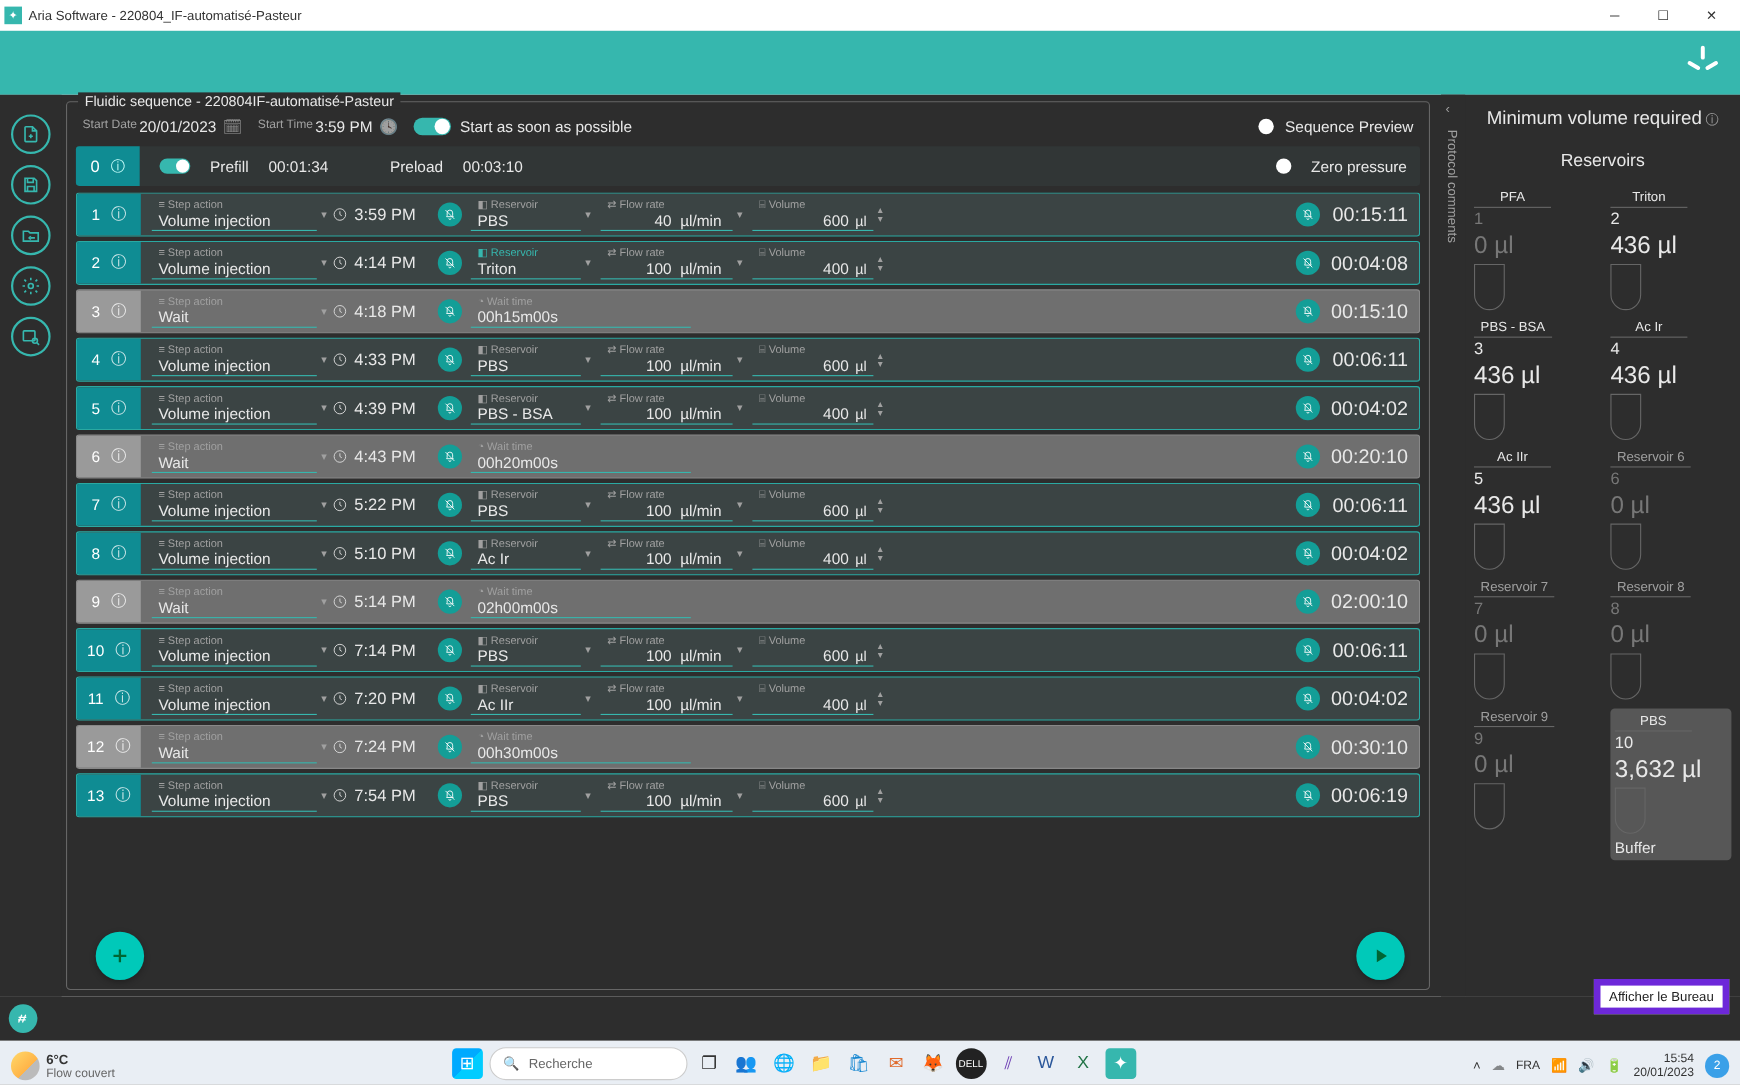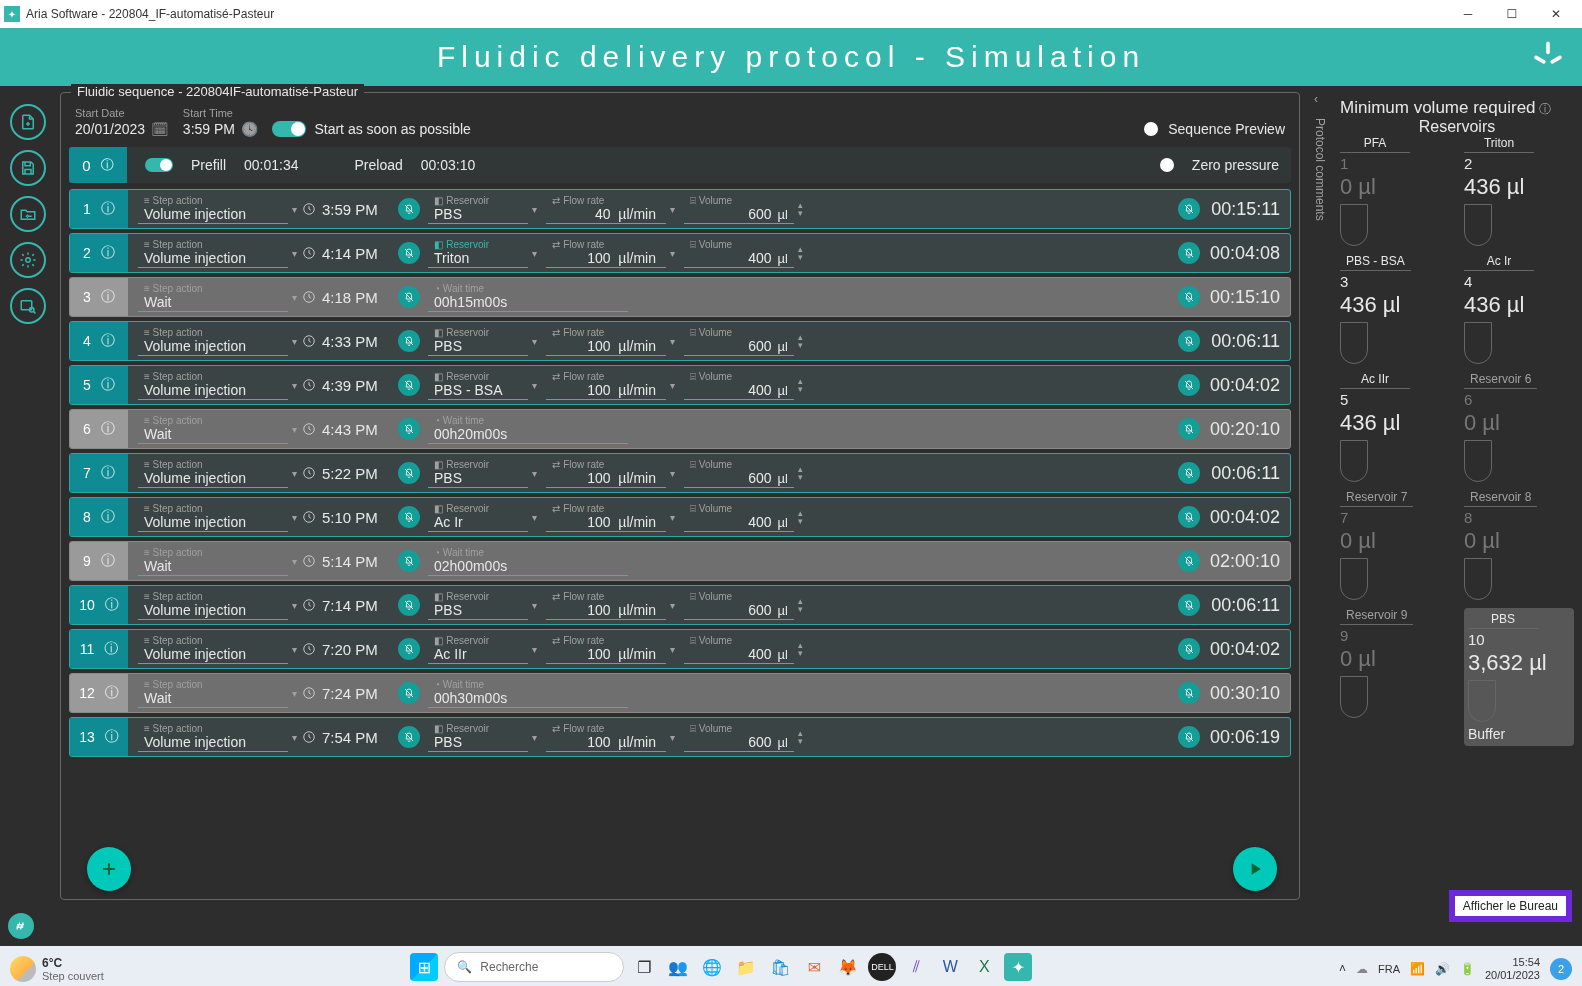--- a/index.html
+++ b/index.html
@@ -32,21 +32,21 @@
   .workspace{display:flex;height:calc(986px - 28px - 58px - 40px - 40px);background:var(--panel-dk);}
   
   .leftbar{width:56px;background:var(--panel-dk);display:flex;flex-direction:column;align-items:center;gap:10px;padding-top:18px;}
   .circlebtn{width:36px;height:36px;border-radius:50%;border:2px solid var(--teal);display:flex;align-items:center;justify-content:center;color:var(--teal);cursor:pointer;}
   .circlebtn svg{width:18px;height:18px}
   
   .center{flex:1;padding:6px 10px 6px 4px;position:relative;}
   .seqframe{border:1px solid #666;border-radius:4px;height:100%;position:relative;padding:10px 8px 8px;display:flex;flex-direction:column;}
   .seqframe .legend{position:absolute;top:-9px;left:10px;background:var(--panel-dk);padding:0 6px;color:var(--text);font-size:13px;}
   .topctl{display:flex;align-items:flex-end;gap:14px;padding:4px 6px 10px}
-  .fld{display:flex;flex-direction:column;color:var(--text-dim);font-size:11px;gap:2px}
+  .fld{display:flex;color:var(--text-dim);font-size:11px;gap:2px}
   .fld .v{color:var(--text);font-size:14px;display:flex;align-items:center;gap:6px}
   .toggle{width:34px;height:16px;background:var(--teal);border-radius:8px;position:relative}
   .toggle::after{content:"";position:absolute;width:14px;height:14px;background:#fff;border-radius:50%;top:1px;right:1px}
   .topctl .right{margin-left:auto;display:flex;align-items:center;gap:10px}
   .radio{width:14px;height:14px;border-radius:50%;background:#fff}
   .rowbar{height:36px;background:#313636;border-radius:3px;display:flex;align-items:center;gap:18px;padding-right:12px;margin-bottom:6px}
   .rowbar .idx{width:58px;align-self:stretch;background:var(--row-idx);color:#fff;display:flex;align-items:center;justify-content:center;font-size:15px;border-radius:3px 0 0 3px;gap:10px}
   .rowbar .help{color:#c8fffb;font-size:13px}
   .rowbar .sw{width:28px;height:14px;background:var(--teal);border-radius:7px;position:relative}
   .rowbar .sw::after{content:"";position:absolute;width:12px;height:12px;background:#fff;border-radius:50%;top:1px;right:1px}
@@ -83,23 +83,23 @@
   .fab{position:absolute;width:44px;height:44px;border-radius:50%;background:var(--teal-br);display:flex;align-items:center;justify-content:center;box-shadow:0 2px 6px rgba(0,0,0,.3);cursor:pointer}
   .fab.add{left:26px;bottom:8px}
   .fab.play{right:22px;bottom:8px}
   .fab svg{width:20px;height:20px}
   
   .pcomments{width:22px;background:var(--panel-dk);position:relative}
   .pcomments .vtxt{writing-mode:vertical-rl;color:var(--text-dim);font-size:12px;position:absolute;top:32px;left:3px}
   .pcomments .chev{position:absolute;top:6px;left:4px;color:var(--text-dim);font-size:12px}
   
   .rightp{width:250px;background:var(--panel-dk);padding:12px 8px;color:var(--text)}
-  .rightp h3{font-size:17px;font-weight:400;text-align:left;margin-bottom:0}
+  .rightp h3{font-size:17px;font-weight:400;text-align:center;margin-bottom:20px}
   .rightp h3.help::after{content:" ⓘ";color:var(--text-dim);font-size:12px}
-  .rightp h4{font-size:16px;font-weight:400;text-align:center;margin-bottom:0}
+  .rightp h4{font-size:16px;font-weight:400;text-align:center;margin-bottom:16px}
   .resgrid{display:grid;grid-template-columns:1fr 1fr;gap:8px 14px}
   .rescard{display:flex;flex-direction:column;align-items:flex-start;gap:2px}
   .rescard .nm{font-size:12px;border-bottom:1px solid #666;padding:0 6px 2px;color:var(--text);min-width:70px;text-align:center}
   .rescard .nm.dim{color:var(--text-dim)}
   .rescard .no{font-size:15px;color:var(--text)}
   .rescard .no.dim{color:#777}
   .rescard .amt{font-size:22px;color:var(--text)}
   .rescard .amt.dim{color:#777}
   .rescard .tube{width:28px;height:42px;border:1px solid #666;border-radius:0 0 14px 14px;margin-top:2px}
   .rescard.highlight{background:#575757;border-radius:4px;padding:4px}
@@ -129,21 +129,20 @@
 <div class="titlebar">
   <div class="appicon">✦</div>
   <span>Aria Software - 220804_IF-automatisé-Pasteur</span>
   <div class="spacer"></div>
   <div class="winbtn">─</div>
   <div class="winbtn">☐</div>
   <div class="winbtn">✕</div>
 </div>
 
 <div class="appheader">
-  <div class="htitle">Fluidic delivery protocol - Simulation</div>
   <div class="hicon">
     <svg viewBox="0 0 40 40">
         <g fill="#fff">
           <rect x="18" y="4" width="4" height="14" rx="2"></rect>
           <rect x="4" y="22" width="14" height="4" rx="2" transform="rotate(30 11 24)"></rect>
           <rect x="22" y="22" width="14" height="4" rx="2" transform="rotate(-30 29 24)"></rect>
         </g>
       </svg>
   </div>
 </div>
@@ -973,21 +972,21 @@
       </svg>
     </div>
   <div class="tooltip">Afficher le Bureau</div>
 </div>
 
 <div class="taskbar">
   <div class="weather">
     <div class="wicon"></div>
     <div>
       <div style="font-size:12px;font-weight:600">6°C</div>
-      <div style="font-size:11px;color:#666">Step couvert</div>
+      <div style="font-size:11px;color:#666">Flow couvert</div>
     </div>
   </div>
   <div class="center">
     <div class="ticon" style="background:linear-gradient(135deg,#0af 0 50%,#0cf 50%);color:#fff">⊞</div>
     <div class="search">
       <span>🔍</span>
       <span style="color:#666">Recherche</span>
     </div>
     <div class="ticon">❐</div>
     <div class="ticon" style="color:#5558af">👥</div>

